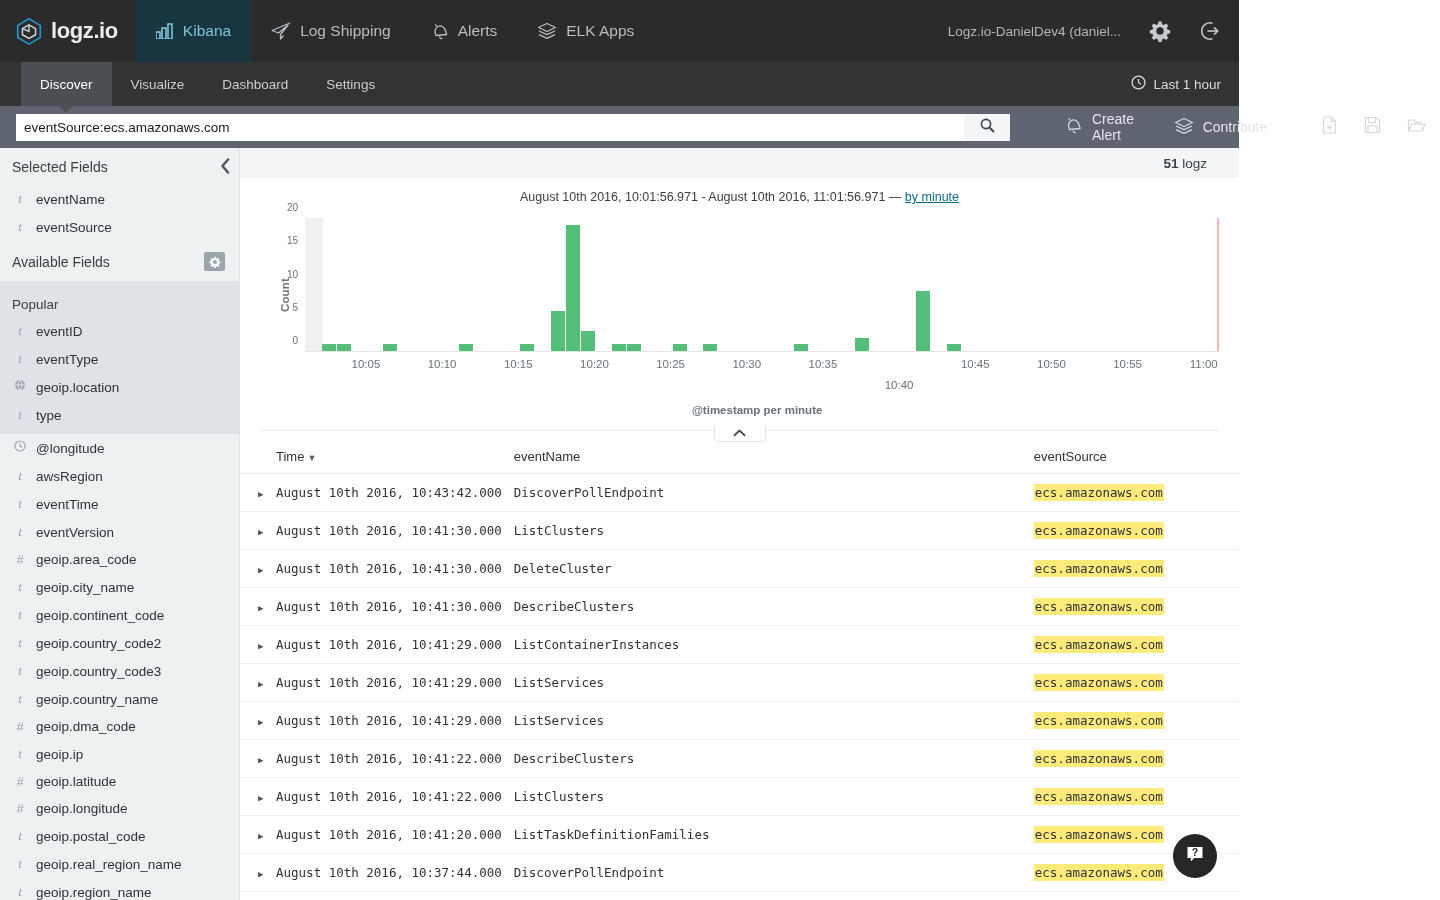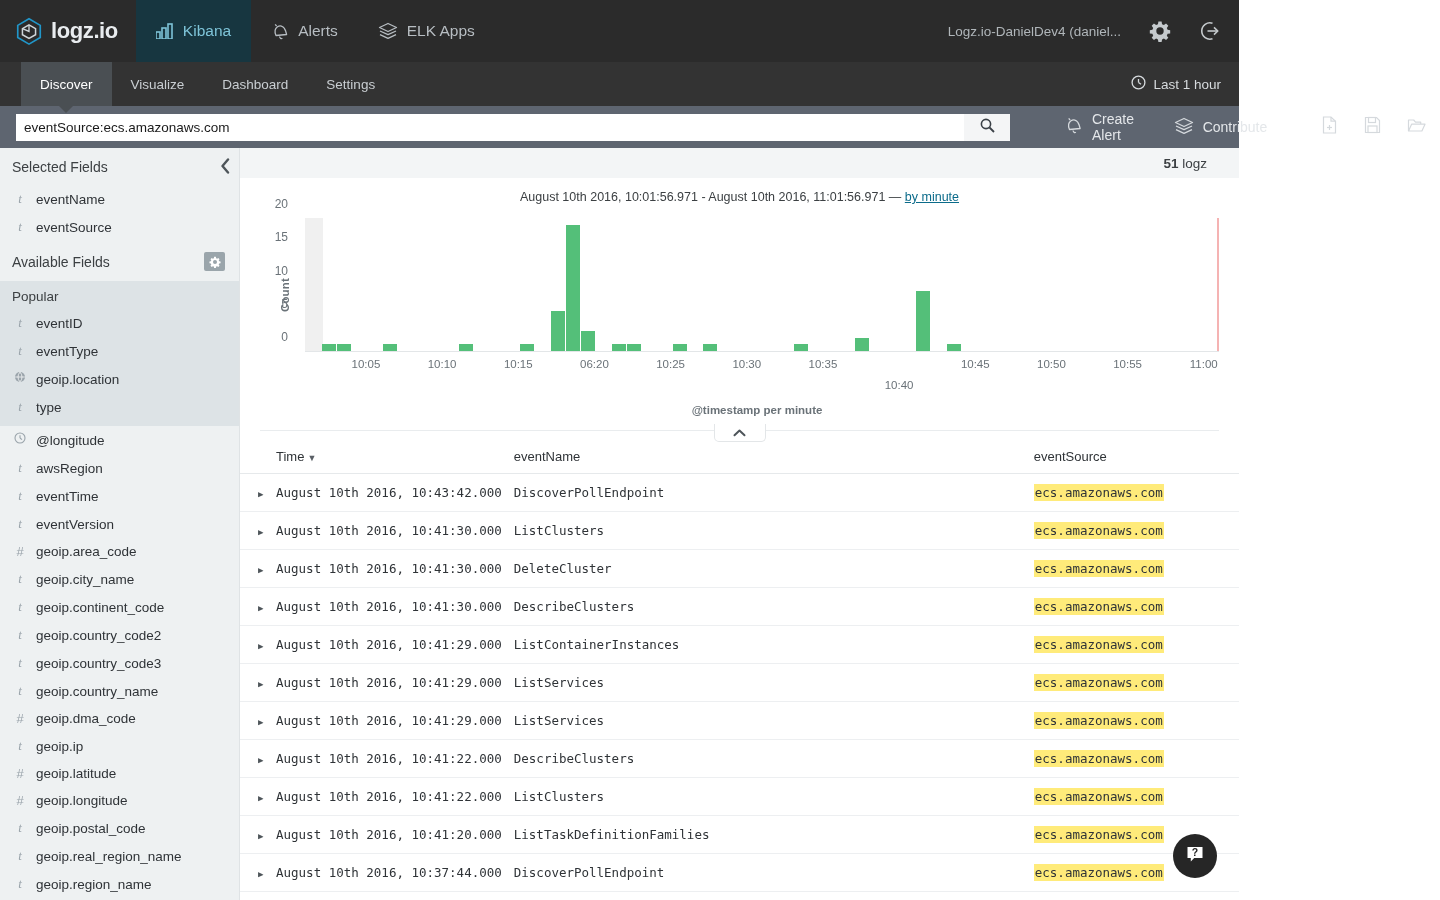--- a/index.html
+++ b/index.html
@@ -137,21 +137,21 @@
     color: #2f3337; cursor: pointer;
   }
   .ftype {
     width: 12px; text-align: center; flex: 0 0 12px;
     color: #9aa4ab; font-size: 13px; font-style: italic;
     font-family: "Liberation Serif", serif;
   }
   .ftype.num { font-style: normal; font-family: "Liberation Sans", sans-serif; }
   .popular-block { background: #dde3e6; padding-bottom: 5px; }
   .popular-label {
-    padding: 8px 12px 5px 12px; font-size: 13.5px; color: #3c4043;
+    padding: 16px 12px 5px 12px; font-size: 13.5px; color: #3c4043;
   }
   .sb-collapse {
     position: absolute; top: 10px; right: 8px;
     font-size: 15px; color: #4e555a; cursor: pointer;
     line-height: 1;
   }
 
   
   .main {
     flex: 1; background: #ffffff; position: relative;
@@ -178,22 +178,22 @@
     position: absolute; left: -2px; top: 50%;
     transform: translateY(-50%) rotate(-90deg);
     transform-origin: center; font-size: 11.5px;
     font-weight: bold; color: #6a7278; letter-spacing: .2px;
   }
   .plot {
     position: absolute; left: 35px; right: 0; top: 8px; bottom: 28px;
     border-bottom: 1px solid #e3e6e8;
   }
   .ytick {
-    position: absolute; right: 100%; margin-right: 17px;
-    font-size: 12px; color: #6a7278; transform: translateY(-50%);
+    position: absolute; right: 100%; margin-right: 7px;
+    font-size: 10px; color: #6a7278; transform: translateY(-50%);
     white-space: nowrap;
   }
   .bar {
     position: absolute; bottom: 0; background: #54bf79;
     width: 14px;
   }
   .bar.firstcol { background: #f0f0f0; }
   .bar.nowline { background: #f5b3b3; width: 2px; }
   .xtick {
     position: absolute; top: 100%; margin-top: 7px;
@@ -266,20 +266,28 @@
     <div class="topnav">
       <div class="topnav-item active">
         <span class="ic">
           <svg width="18" height="16" viewBox="0 0 18 16">
             <rect x="0" y="9" width="4" height="7" fill="none" stroke="#7ec4d8" stroke-width="1.6"></rect>
             <rect x="6" y="5" width="4" height="11" fill="none" stroke="#7ec4d8" stroke-width="1.6"></rect>
             <rect x="12" y="1" width="4" height="15" fill="none" stroke="#7ec4d8" stroke-width="1.6"></rect>
           </svg>
         </span>
         <span>Kibana</span>
+      </div>
+      <div class="topnav-item">
+        <span class="ic">
+          <svg width="20" height="18" viewBox="0 0 20 18">
+            <path d="M19 1 L1 8.5 L7.5 11 L17 3 L9.5 12.5 L9.5 17 L12.5 13.5" fill="none" stroke="#b7bdc2" stroke-width="1.3" stroke-linejoin="round"></path>
+          </svg>
+        </span>
+        <span>Log Shipping</span>
       </div>
       <div class="topnav-item">
         <span class="ic">
           <svg width="18" height="19" viewBox="0 0 18 19">
             <path d="M5 13.5 C3.5 10 4 6.5 6.5 4.8 C9 3.1 12 4 13.3 6.3 L14.6 8.9 L15.6 12.5 Z" fill="none" stroke="#b7bdc2" stroke-width="1.3" stroke-linejoin="round"></path>
             <path d="M8.5 14.5 C8.8 16.2 10.3 17.2 11.3 16.1" fill="none" stroke="#b7bdc2" stroke-width="1.3"></path>
             <line x1="4.2" y1="2.3" x2="5.6" y2="4.2" stroke="#b7bdc2" stroke-width="1.3"></line>
           </svg>
         </span>
         <span>Alerts</span>
@@ -571,21 +579,21 @@
               <div class="bar" title="10:25: 1" style="left: calc(40% + 2px); height: 5%; background: rgb(84, 191, 121);"></div>
               <div class="bar" title="10:27: 1" style="left: calc(43.3333% + 2px); height: 5%; background: rgb(84, 191, 121);"></div>
               <div class="bar" title="10:33: 1" style="left: calc(53.3333% + 2px); height: 5%; background: rgb(84, 191, 121);"></div>
               <div class="bar" title="10:37: 2" style="left: calc(60% + 2px); height: 10%; background: rgb(84, 191, 121);"></div>
               <div class="bar" title="10:41: 9" style="left: calc(66.6667% + 2px); height: 45%; background: rgb(84, 191, 121);"></div>
               <div class="bar" title="10:43: 1" style="left: calc(70% + 2px); height: 5%; background: rgb(84, 191, 121);"></div>
               <div class="bar nowline" style="right: 0px; height: 100%; background: rgb(245, 179, 179);"></div>
               <div class="xtick" style="left: 6.66667%;">10:05</div>
               <div class="xtick" style="left: 15%;">10:10</div>
               <div class="xtick" style="left: 23.3333%;">10:15</div>
-              <div class="xtick" style="left: 31.6667%;">06:20</div>
+              <div class="xtick" style="left: 31.6667%;">10:20</div>
               <div class="xtick" style="left: 40%;">10:25</div>
               <div class="xtick" style="left: 48.3333%;">10:30</div>
               <div class="xtick" style="left: 56.6667%;">10:35</div>
               <div class="xtick" style="left: 65%; margin-top: 28px;">10:40</div>
               <div class="xtick" style="left: 73.3333%;">10:45</div>
               <div class="xtick" style="left: 81.6667%;">10:50</div>
               <div class="xtick" style="left: 90%;">10:55</div>
               <div class="xtick" style="left: 98.3333%;">11:00</div>
             </div>
         </div>

